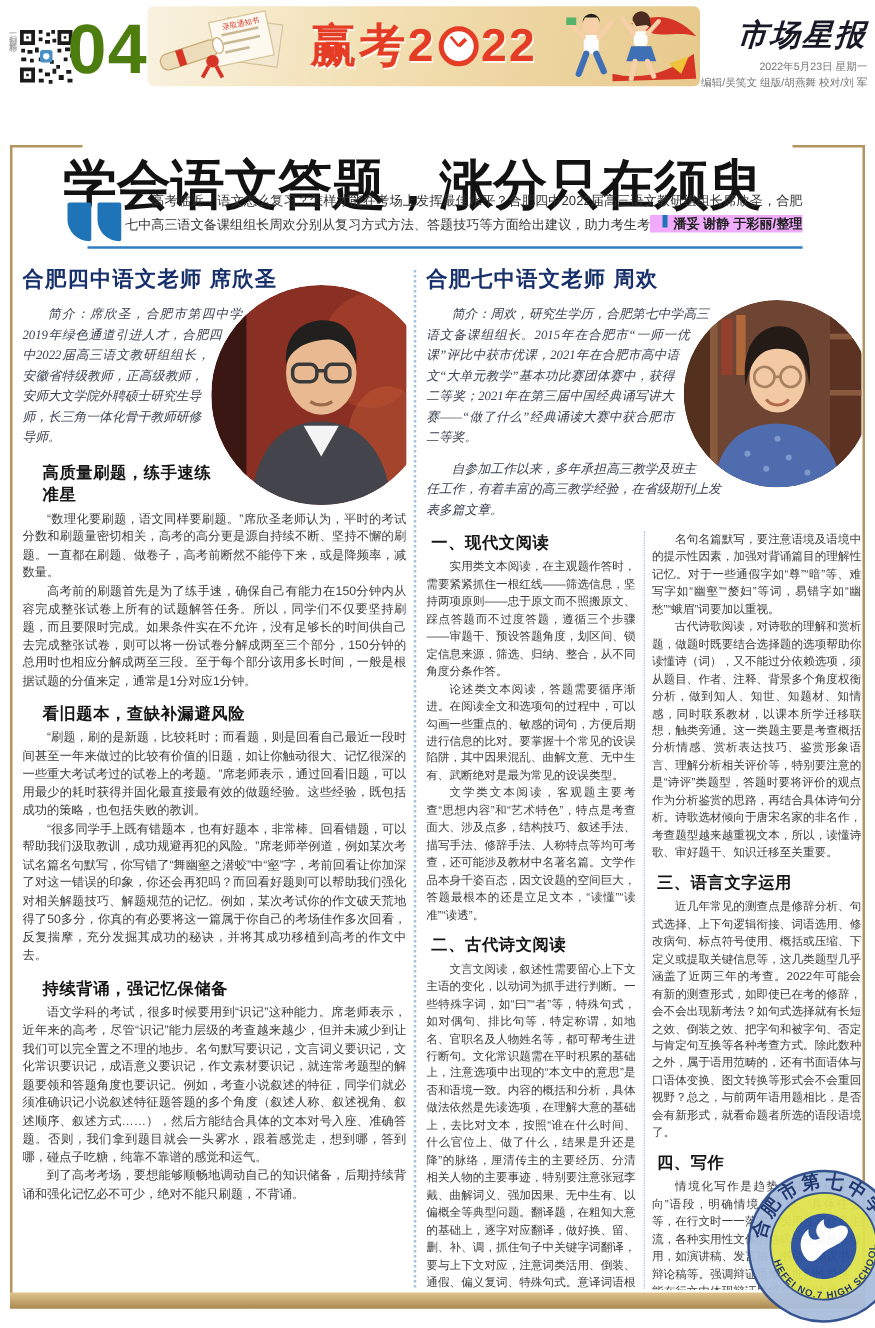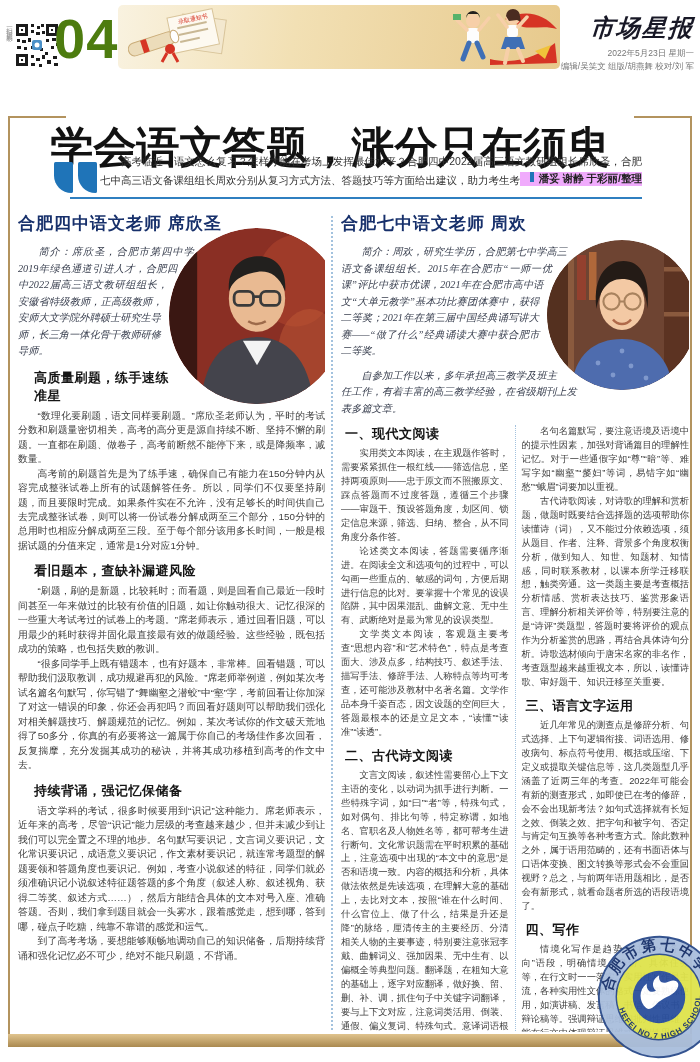--- a/index.html
+++ b/index.html
@@ -147,20 +147,28 @@
       </g>
       <g transform="rotate(-18 35 40)">
         <rect x="10" y="32" width="48" height="13" rx="6" fill="#ecdcba" stroke="#c9ab77"></rect>
         <ellipse cx="58" cy="38.5" rx="4" ry="6.5" fill="#fff" stroke="#c9ab77"></ellipse>
         <rect x="24" y="32" width="6" height="13" fill="#d63425"></rect>
       </g>
       <circle cx="52" cy="44" r="5" fill="#d63425"></circle>
       <path d="M49 48 l-5 9 M55 48 l5 9" stroke="#d63425" stroke-width="3"></path>
     </svg>
 
+    <div class="banner-title">
+      <span>赢考2</span>
+      <span class="clock">
+          <span class="hh"></span>
+          <span class="mh"></span>
+        </span>
+      <span>22</span>
+    </div>
 
     <svg width="125" height="64" viewBox="0 0 125 64">
       <path d="M70 14 C90 4 108 8 122 24 C110 20 98 24 88 22 Z" fill="#d63425"></path>
       <path d="M55 54 C80 60 102 52 120 38 L122 58 L55 60 Z" fill="#d63425"></path>
 
       <circle cx="38" cy="16" r="7" fill="#f7cfa8"></circle>
       <path d="M31 13 a7 7 0 0 1 14 0 l-2 -4 l-10 0 Z" fill="#23201e"></path>
       <rect x="32" y="23" width="12" height="15" rx="3" fill="#fdfdfd"></rect>
       <path d="M32 25 L22 15 M44 25 L54 13" stroke="#f7cfa8" stroke-width="3.5" stroke-linecap="round"></path>
       <rect x="18" y="9" width="8" height="6" fill="#57b36a"></rect>
@@ -230,21 +238,21 @@
 
     <h3 class="sec-title">高质量刷题，练手速练准星</h3>
     <p class="body">“数理化要刷题，语文同样要刷题。”席欣圣老师认为，平时的考试分数和刷题量密切相关，高考的高分更是源自持续不断、坚持不懈的刷题。一直都在刷题、做卷子，高考前断然不能停下来，或是降频率，减数量。</p>
     <p class="body">高考前的刷题首先是为了练手速，确保自己有能力在150分钟内从容完成整张试卷上所有的试题解答任务。所以，同学们不仅要坚持刷题，而且要限时完成。如果条件实在不允许，没有足够长的时间供自己去完成整张试卷，则可以将一份试卷分解成两至三个部分，150分钟的总用时也相应分解成两至三段。至于每个部分该用多长时间，一般是根据试题的分值来定，通常是1分对应1分钟。</p>
 
     <h3 class="sec-title">看旧题本，查缺补漏避风险</h3>
     <p class="body">“刷题，刷的是新题，比较耗时；而看题，则是回看自己最近一段时间甚至一年来做过的比较有价值的旧题，如让你触动很大、记忆很深的一些重大考试考过的试卷上的考题。”席老师表示，通过回看旧题，可以用最少的耗时获得并固化最直接最有效的做题经验。这些经验，既包括成功的策略，也包括失败的教训。</p>
     <p class="body">“很多同学手上既有错题本，也有好题本，非常棒。回看错题，可以帮助我们汲取教训，成功规避再犯的风险。”席老师举例道，例如某次考试名篇名句默写，你写错了“舞幽壑之潜蛟”中“壑”字，考前回看让你加深了对这一错误的印象，你还会再犯吗？而回看好题则可以帮助我们强化对相关解题技巧、解题规范的记忆。例如，某次考试你的作文破天荒地得了50多分，你真的有必要将这一篇属于你自己的考场佳作多次回看，反复揣摩，充分发掘其成功的秘诀，并将其成功移植到高考的作文中去。</p>
 
     <h3 class="sec-title">持续背诵，强记忆保储备</h3>
-    <p class="body">语文学科的考试，很多时候要用到“识记”这种能力。席老师表示，近年来的高考，尽管“识记”能力层级的考查越来越少，但并未减少到让我们可以完全置之不理的地步。名句默写要识记，文言词义要识记，文化常识要识记，成语意义要识记，作文素材要识记，就连常考题型的解题要领和答题角度也要识记。例如，考查小说叙述的特征，同学们就必须准确识记小说叙述特征题答题的多个角度（叙述人称、叙述视角、获得二等奖、叙述方式……），然后方能结合具体的文本对号入座、准确答题。否则，我们拿到题目就会一头雾水，跟着感觉走，想到哪，答到哪，碰点子吃糖，纯靠不靠谱的感觉和运气。</p>
+    <p class="body">语文学科的考试，很多时候要用到“识记”这种能力。席老师表示，近年来的高考，尽管“识记”能力层级的考查越来越少，但并未减少到让我们可以完全置之不理的地步。名句默写要识记，文言词义要识记，文化常识要识记，成语意义要识记，作文素材要识记，就连常考题型的解题要领和答题角度也要识记。例如，考查小说叙述的特征，同学们就必须准确识记小说叙述特征题答题的多个角度（叙述人称、叙述视角、叙述顺序、叙述方式……），然后方能结合具体的文本对号入座、准确答题。否则，我们拿到题目就会一头雾水，跟着感觉走，想到哪，答到哪，碰点子吃糖，纯靠不靠谱的感觉和运气。</p>
     <p class="body">到了高考考场，要想能够顺畅地调动自己的知识储备，后期持续背诵和强化记忆必不可少，绝对不能只刷题，不背诵。</p>
 
   </div>
 
   <div class="col-right">
     <h2 class="col-header">合肥七中语文老师 周欢</h2>
 
     <div class="rc-bio">
       <div class="photo-right">
         <svg width="150" height="150" viewBox="0 0 100 100">

